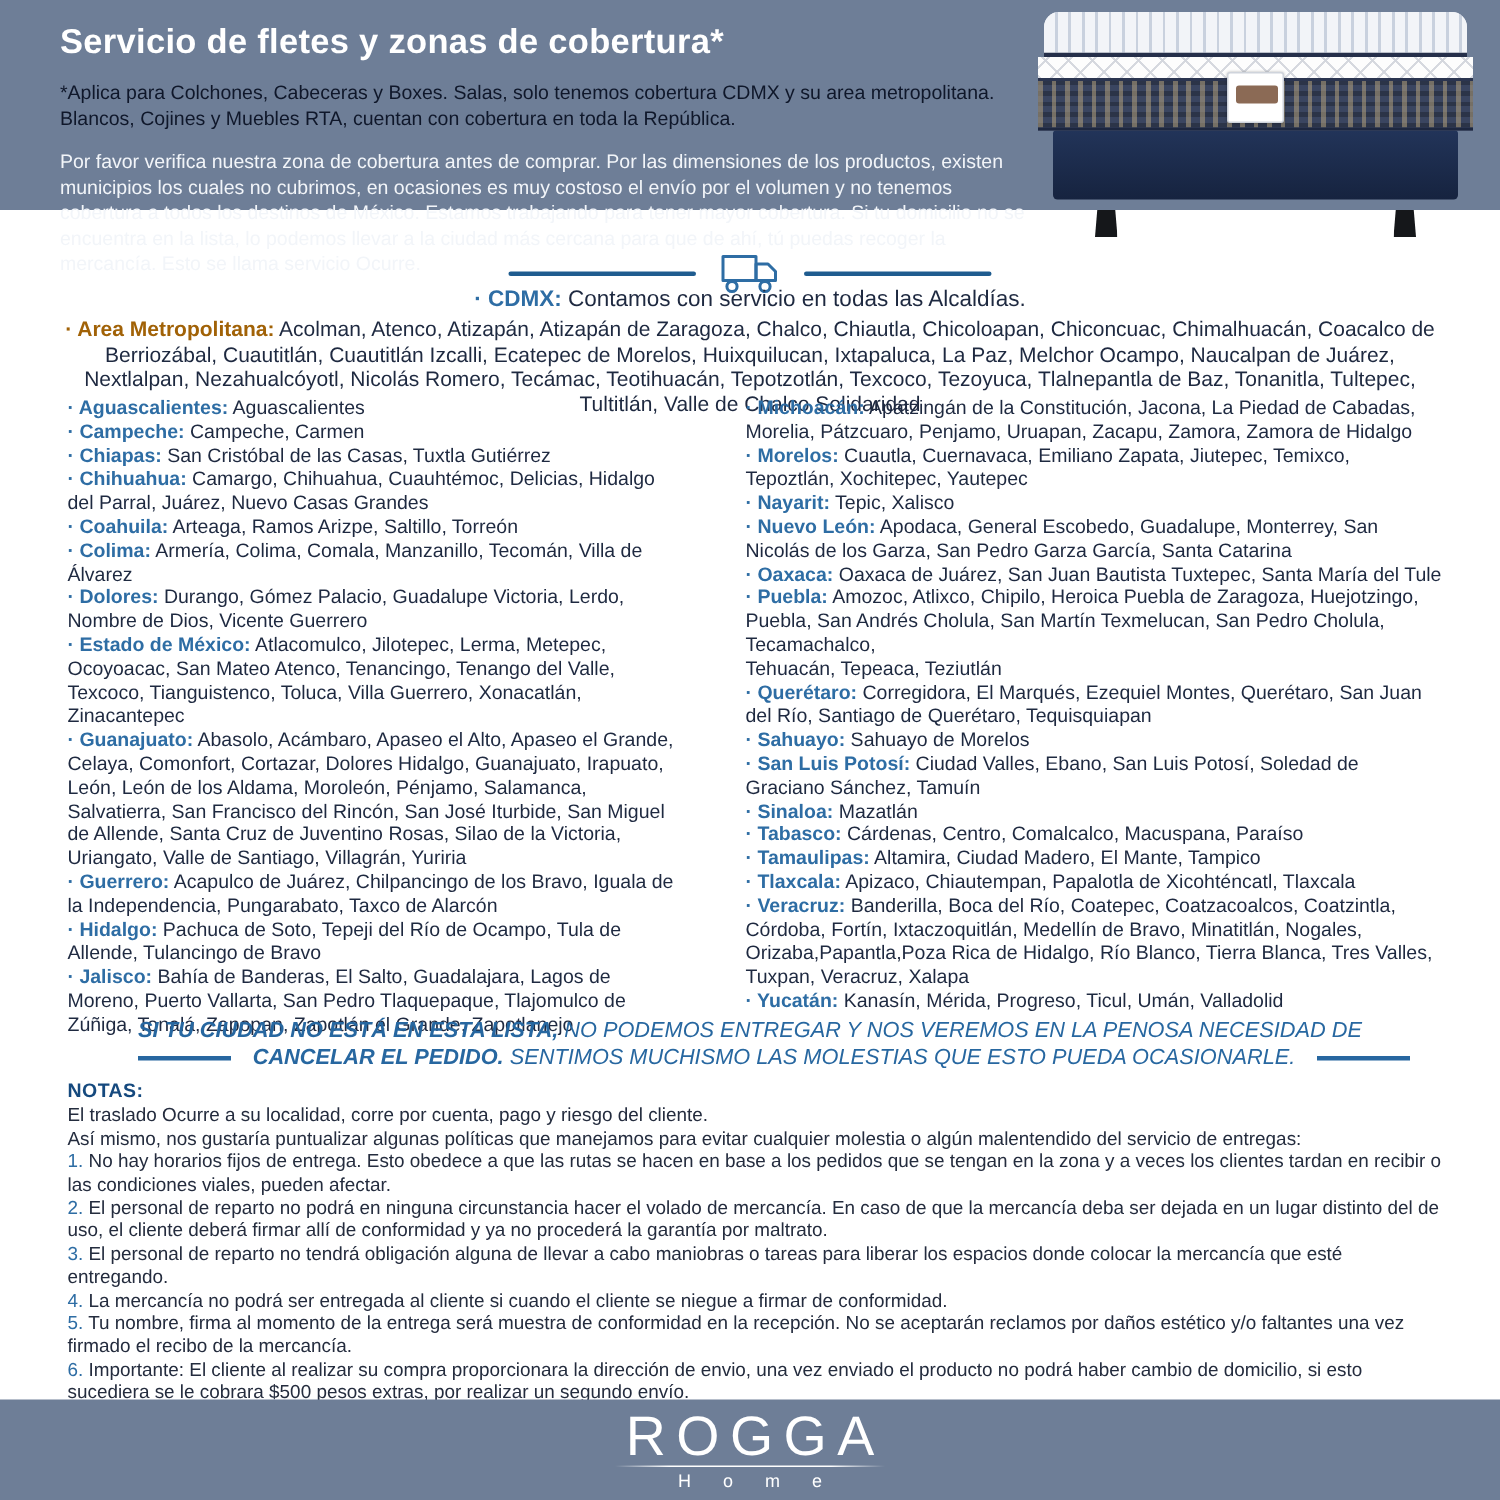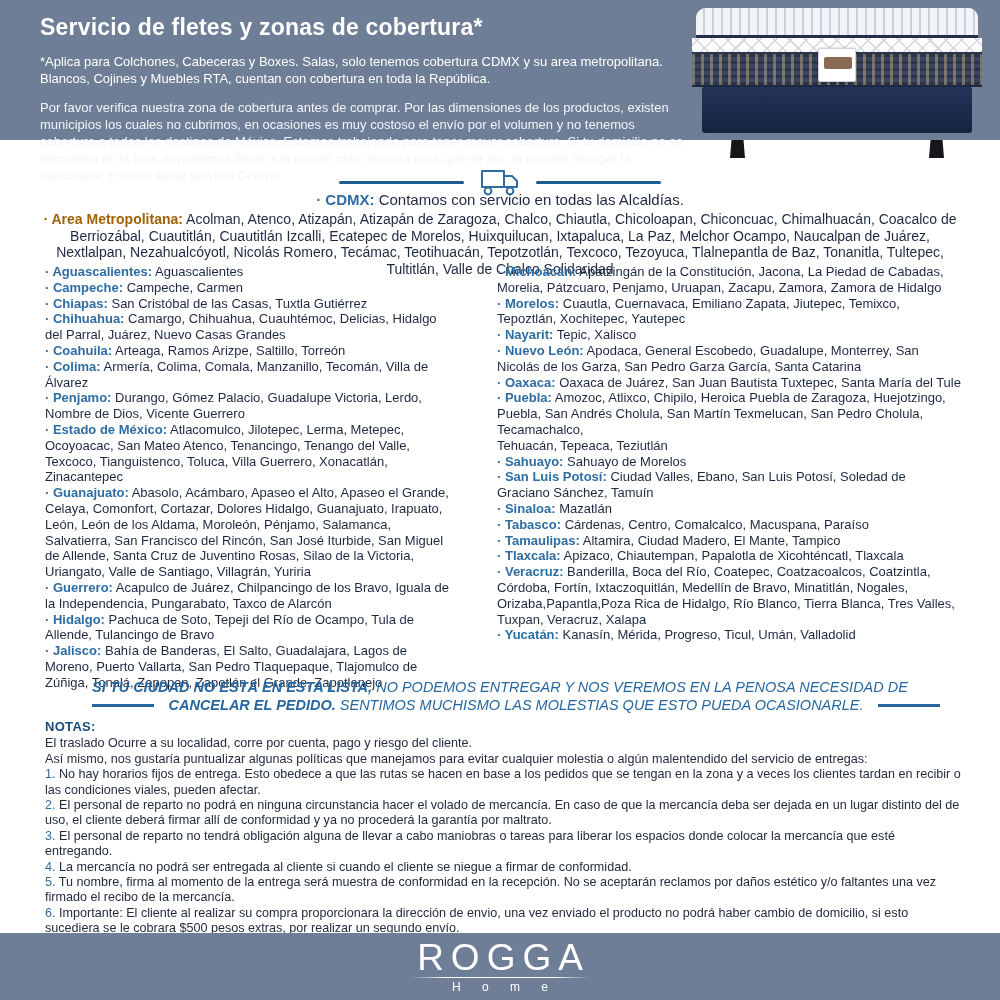--- a/index.html
+++ b/index.html
@@ -3,21 +3,21 @@
 <meta charset="utf-8">
 <style>
   * { margin:0; padding:0; box-sizing:border-box; }
   html,body { width:1000px; height:1000px; background:#fff; font-family:"Liberation Sans", sans-serif; }
   .page { position:relative; width:1000px; height:1000px; overflow:hidden; background:#fff; }
 
   
   .banner { position:absolute; top:0; left:0; width:1000px; height:140px; background:#6e7e97; color:#fff; }
   .banner-inner { position:absolute; left:40px; top:14px; width:650px; }
   .banner-title { font-size:23px; font-weight:700; letter-spacing:.2px; margin-bottom:12px; }
-  .banner-sub { font-size:13px; line-height:17px; white-space:pre-line; color:#ffffff; margin-bottom:12px; }
+  .banner-sub { font-size:13px; line-height:17px; white-space:pre-line; color:#0f172a; margin-bottom:12px; }
   .banner-para { font-size:13px; line-height:17px; color:#f2f5f9; }
 
   
   .mattress { position:absolute; right:18px; top:8px; width:290px; height:150px; }
   .m-top { height:30px; margin:0 4px; border-radius:10px 10px 0 0; border-bottom:3px solid #252f4a;
            background:repeating-linear-gradient(90deg,#f2f4f8 0 7px,#c9d1de 7px 9px),#e8ecf2; }
   .m-quilt { height:16px; background:
       repeating-linear-gradient(45deg, rgba(210,213,220,.9) 0 1.5px, transparent 1.5px 11px),
       repeating-linear-gradient(-45deg, rgba(210,213,220,.9) 0 1.5px, transparent 1.5px 11px), #fdfdfd;
       border-bottom:2px solid #2b3550; }
@@ -121,36 +121,37 @@
     <span class="lbl">· Area Metropolitana:</span><span> Acolman, Atenco, Atizapán, Atizapán de Zaragoza, Chalco, Chiautla, Chicoloapan, Chiconcuac, Chimalhuacán,  Coacalco de Berriozábal, Cuautitlán, Cuautitlán Izcalli, Ecatepec de Morelos, Huixquilucan, Ixtapaluca, La Paz, Melchor Ocampo, Naucalpan de Juárez, Nextlalpan, Nezahualcóyotl, Nicolás Romero, Tecámac, Teotihuacán, Tepotzotlán, Texcoco, Tezoyuca, Tlalnepantla de Baz, Tonanitla, Tultepec, Tultitlán, Valle de Chalco Solidaridad</span>
   </div>
 
   <div class="col col-left">
     <div class="state"><span class="lbl">· Aguascalientes:</span><span class="cities"> Aguascalientes</span></div>
     <div class="state"><span class="lbl">· Campeche:</span><span class="cities"> Campeche, Carmen</span></div>
     <div class="state"><span class="lbl">· Chiapas:</span><span class="cities"> San Cristóbal de las Casas, Tuxtla Gutiérrez</span></div>
     <div class="state"><span class="lbl">· Chihuahua:</span><span class="cities"> Camargo, Chihuahua, Cuauhtémoc, Delicias, Hidalgo del Parral, Juárez, Nuevo Casas Grandes</span></div>
     <div class="state"><span class="lbl">· Coahuila:</span><span class="cities"> Arteaga, Ramos Arizpe, Saltillo, Torreón</span></div>
     <div class="state"><span class="lbl">· Colima:</span><span class="cities"> Armería, Colima, Comala, Manzanillo, Tecomán, Villa de Álvarez</span></div>
-    <div class="state"><span class="lbl">· Penjamo:</span><span class="cities"> Durango, Gómez Palacio, Guadalupe Victoria, Lerdo, Nombre de Dios, Vicente Guerrero</span></div>
+    <div class="state"><span class="lbl">· Dolores:</span><span class="cities"> Durango, Gómez Palacio, Guadalupe Victoria, Lerdo, Nombre de Dios, Vicente Guerrero</span></div>
     <div class="state"><span class="lbl">· Estado de México:</span><span class="cities"> Atlacomulco, Jilotepec, Lerma, Metepec, Ocoyoacac, San Mateo Atenco, Tenancingo, Tenango del Valle, Texcoco, Tianguistenco, Toluca, Villa Guerrero, Xonacatlán, Zinacantepec</span></div>
     <div class="state"><span class="lbl">· Guanajuato:</span><span class="cities"> Abasolo, Acámbaro, Apaseo el Alto, Apaseo el Grande, Celaya, Comonfort, Cortazar, Dolores Hidalgo, Guanajuato, Irapuato, León, León de los Aldama, Moroleón, Pénjamo, Salamanca, Salvatierra, San Francisco del Rincón, San José Iturbide, San Miguel de Allende, Santa Cruz de Juventino Rosas, Silao de la Victoria, Uriangato, Valle de Santiago, Villagrán, Yuriria</span></div>
     <div class="state"><span class="lbl">· Guerrero:</span><span class="cities"> Acapulco de Juárez, Chilpancingo de los Bravo, Iguala de la Independencia, Pungarabato, Taxco de Alarcón</span></div>
     <div class="state"><span class="lbl">· Hidalgo:</span><span class="cities"> Pachuca de Soto, Tepeji del Río de Ocampo, Tula de Allende, Tulancingo de Bravo</span></div>
     <div class="state"><span class="lbl">· Jalisco:</span><span class="cities"> Bahía de Banderas, El Salto, Guadalajara, Lagos de Moreno, Puerto Vallarta, San Pedro Tlaquepaque, Tlajomulco de Zúñiga, Tonalá, Zapopan, Zapotlán el Grande, Zapotlanejo</span></div>
   </div>
 
   <div class="col col-right">
     <div class="state"><span class="lbl">· Michoacán:</span><span class="cities"> Apatzingán de la Constitución, Jacona, La Piedad de Cabadas, Morelia, Pátzcuaro, Penjamo, Uruapan, Zacapu, Zamora, Zamora de Hidalgo</span></div>
     <div class="state"><span class="lbl">· Morelos:</span><span class="cities"> Cuautla, Cuernavaca, Emiliano Zapata, Jiutepec, Temixco, Tepoztlán, Xochitepec, Yautepec</span></div>
     <div class="state"><span class="lbl">· Nayarit:</span><span class="cities"> Tepic, Xalisco</span></div>
     <div class="state"><span class="lbl">· Nuevo León:</span><span class="cities"> Apodaca, General Escobedo, Guadalupe, Monterrey, San Nicolás de los Garza, San Pedro Garza García, Santa Catarina</span></div>
     <div class="state"><span class="lbl">· Oaxaca:</span><span class="cities"> Oaxaca de Juárez, San Juan Bautista Tuxtepec, Santa María del Tule</span></div>
     <div class="state"><span class="lbl">· Puebla:</span><span class="cities"> Amozoc, Atlixco, Chipilo, Heroica Puebla de Zaragoza, Huejotzingo, Puebla, San Andrés Cholula, San Martín Texmelucan, San Pedro Cholula, Tecamachalco,
 Tehuacán, Tepeaca, Teziutlán</span></div>
+    <div class="state"><span class="lbl">· Querétaro:</span><span class="cities"> Corregidora, El Marqués, Ezequiel Montes, Querétaro, San Juan del Río, Santiago de Querétaro, Tequisquiapan</span></div>
     <div class="state"><span class="lbl">· Sahuayo:</span><span class="cities"> Sahuayo de Morelos</span></div>
     <div class="state"><span class="lbl">· San Luis Potosí:</span><span class="cities"> Ciudad Valles, Ebano, San Luis Potosí, Soledad de Graciano Sánchez, Tamuín</span></div>
     <div class="state"><span class="lbl">· Sinaloa:</span><span class="cities"> Mazatlán</span></div>
     <div class="state"><span class="lbl">· Tabasco:</span><span class="cities"> Cárdenas, Centro, Comalcalco, Macuspana, Paraíso</span></div>
     <div class="state"><span class="lbl">· Tamaulipas:</span><span class="cities"> Altamira, Ciudad Madero, El Mante, Tampico</span></div>
     <div class="state"><span class="lbl">· Tlaxcala:</span><span class="cities"> Apizaco, Chiautempan, Papalotla de Xicohténcatl, Tlaxcala</span></div>
     <div class="state"><span class="lbl">· Veracruz:</span><span class="cities"> Banderilla, Boca del Río, Coatepec, Coatzacoalcos, Coatzintla, Córdoba, Fortín, Ixtaczoquitlán, Medellín de Bravo, Minatitlán, Nogales, Orizaba,Papantla,Poza Rica de Hidalgo, Río Blanco, Tierra Blanca, Tres Valles, Tuxpan, Veracruz, Xalapa</span></div>
     <div class="state"><span class="lbl">· Yucatán:</span><span class="cities"> Kanasín, Mérida, Progreso, Ticul, Umán, Valladolid</span></div>
   </div>
 

